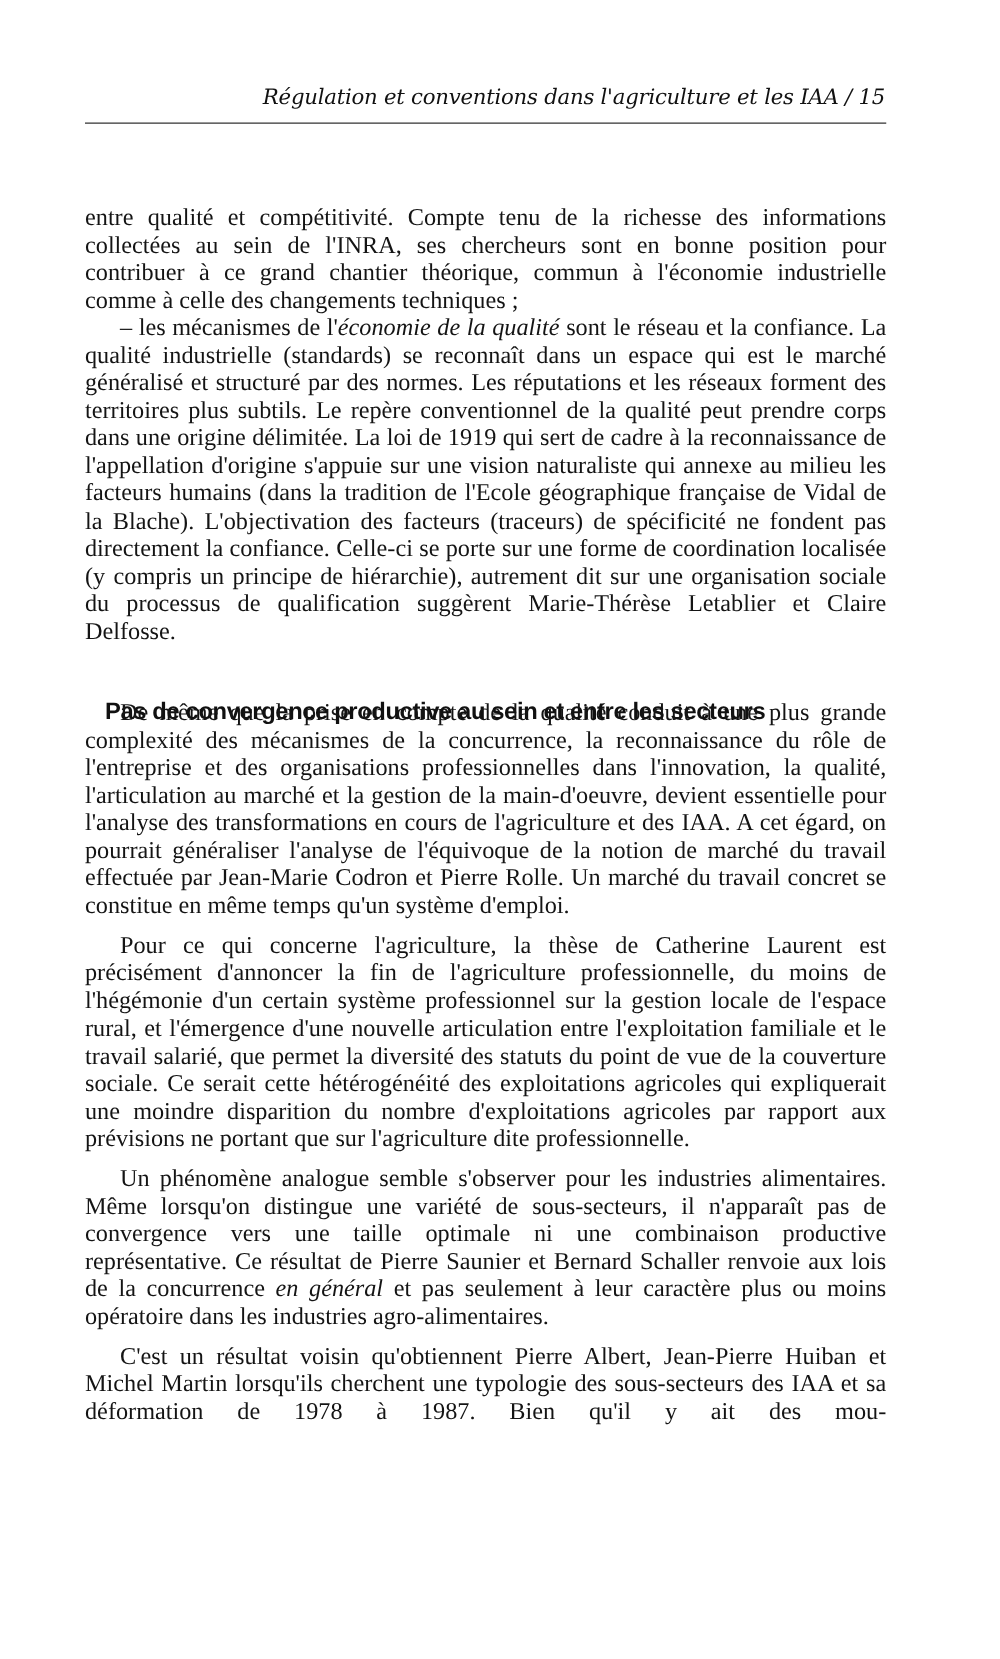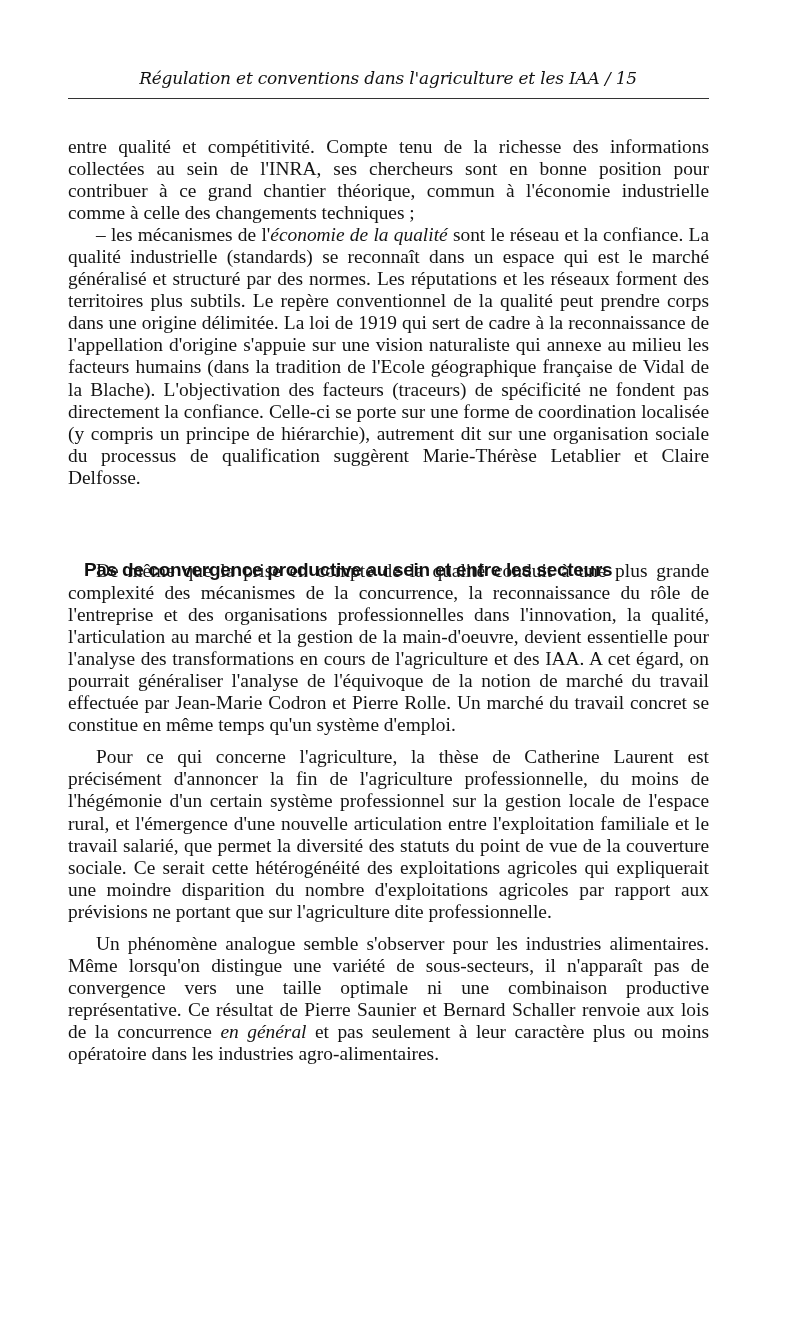--- a/index.html
+++ b/index.html
@@ -1,37 +1,37 @@
 <!DOCTYPE html>
 <html><head>
 <meta charset="utf-8">
 <style>
   html, body { margin: 0; padding: 0; background: #ffffff; }
   body { width: 800px; height: 1327px; position: relative; overflow: hidden; color: #1a1a1a; }
   .running-head {
     position: absolute; left: 68px; top: 68px; width: 640px;
-    text-align: center;
+    text-align: right;
     font-family: "DejaVu Serif", serif; font-style: italic;
     font-size: 17px; letter-spacing: -0.2px; color: #111;
   }
   .head-rule {
     position: absolute; left: 68px; top: 98px; width: 641px; height: 0;
     border-top: 1px solid #333;
   }
   .body-text {
     position: absolute; left: 68px; width: 641px;
     font-family: "Liberation Serif", serif;
     font-size: 19.4px; line-height: 22.05px;
     text-align: justify;
     color: #141414;
   }
   .body-text p { margin: 0; }
   .body-text p.indent { text-indent: 28px; }
   .body-text p + p.gap { margin-top: 10px; }
-  .block1 { top: 136px; }
+  .block1 { top: 164px; }
   .section-heading {
     position: absolute; left: 68px; top: 543px; width: 660px;
     font-family: "Liberation Sans", sans-serif; font-weight: bold;
     font-size: 19px; letter-spacing: -0.3px; color: #111;
   }
   .block2 { top: 560px; }
   .justify-last { text-align-last: justify; }
   em { }
 </style>
 </head>
@@ -46,13 +46,14 @@
   <p>entre qualité et compétitivité. Compte tenu de la richesse des informations collectées au sein de l'INRA, ses chercheurs sont en bonne position pour contribuer à ce grand chantier théorique, commun à l'économie industrielle comme à celle des changements techniques ;</p>
   <p class="indent"><span>– les mécanismes de l'</span><em>économie de la qualité</em><span> sont le réseau et la confiance. La qualité industrielle (standards) se reconnaît dans un espace qui est le marché généralisé et structuré par des normes. Les réputations et les réseaux forment des territoires plus subtils. Le repère conventionnel de la qualité peut prendre corps dans une origine délimitée. La loi de 1919 qui sert de cadre à la reconnaissance de l'appellation d'origine s'appuie sur une vision naturaliste qui annexe au milieu les facteurs humains (dans la tradition de l'Ecole géographique française de Vidal de la Blache). L'objectivation des facteurs (traceurs) de spécificité ne fondent pas directement la confiance. Celle-ci se porte sur une forme de coordination localisée (y compris un principe de hiérarchie), autrement dit sur une organisation sociale du processus de qualification suggèrent Marie-Thérèse Letablier et Claire Delfosse.</span></p>
 </div>
 
 <h2 class="section-heading" style="margin:16px;">Pas de convergence productive au sein et entre les secteurs</h2>
 
 <div class="body-text block2">
   <p class="indent">De même que la prise en compte de la qualité conduit à une plus grande complexité des mécanismes de la concurrence, la reconnaissance du rôle de l'entreprise et des organisations professionnelles dans l'innovation, la qualité, l'articulation au marché et la gestion de la main-d'oeuvre, devient essentielle pour l'analyse des transformations en cours de l'agriculture et des IAA. A cet égard, on pourrait généraliser l'analyse de l'équivoque de la notion de marché du travail effectuée par Jean-Marie Codron et Pierre Rolle. Un marché du travail concret se constitue en même temps qu'un système d'emploi.</p>
   <p class="indent gap">Pour ce qui concerne l'agriculture, la thèse de Catherine Laurent est précisément d'annoncer la fin de l'agriculture professionnelle, du moins de l'hégémonie d'un certain système professionnel sur la gestion locale de l'espace rural, et l'émergence d'une nouvelle articulation entre l'exploitation familiale et le travail salarié, que permet la diversité des statuts du point de vue de la couverture sociale. Ce serait cette hétérogénéité des exploitations agricoles qui expliquerait une moindre disparition du nombre d'exploitations agricoles par rapport aux prévisions ne portant que sur l'agriculture dite professionnelle.</p>
   <p class="indent gap"><span>Un phénomène analogue semble s'observer pour les industries alimentaires. Même lorsqu'on distingue une variété de sous-secteurs, il n'apparaît pas de convergence vers une taille optimale ni une combinaison productive représentative. Ce résultat de Pierre Saunier et Bernard Schaller renvoie aux lois de la concurrence </span><em>en général</em><span> et pas seulement à leur caractère plus ou moins opératoire dans les industries agro-alimentaires.</span></p>
+  <p class="indent gap justify-last">C'est un résultat voisin qu'obtiennent Pierre Albert, Jean-Pierre Huiban et Michel Martin lorsqu'ils cherchent une typologie des sous-secteurs des IAA et sa déformation de 1978 à 1987. Bien qu'il y ait des mou-</p>
 </div>
 
 </body></html>

